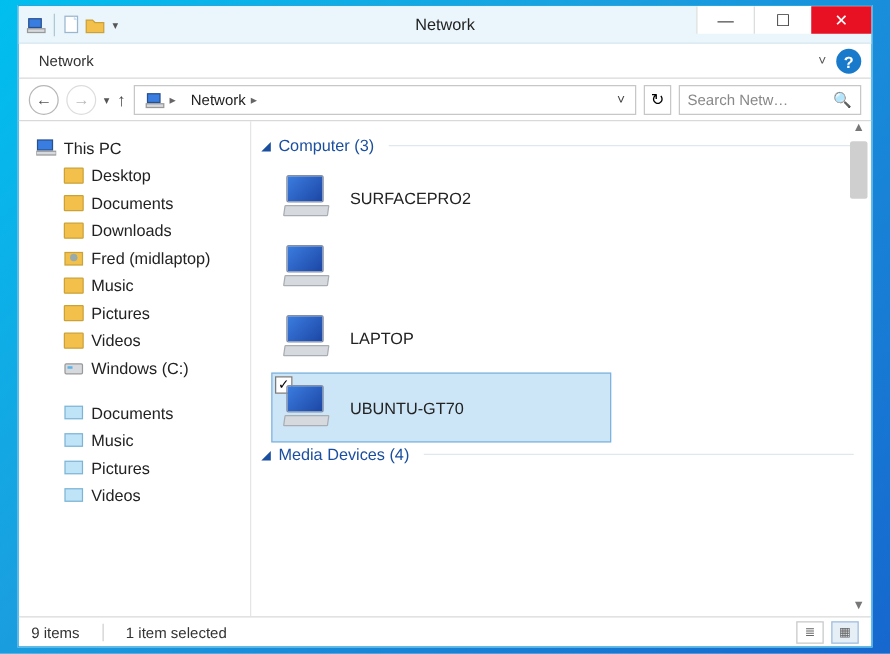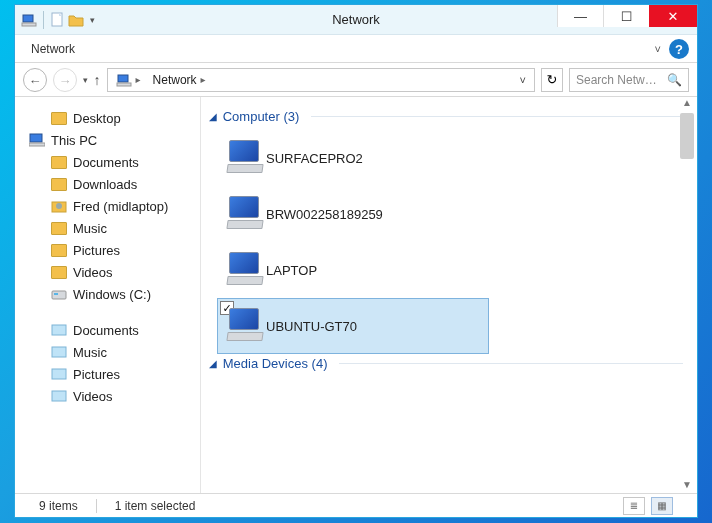--- a/index.html
+++ b/index.html
@@ -20,45 +20,45 @@
   .ribbon .chev { color:#555; font-size:11px; align-self:center; margin-right:4px; }
   .navbar { height:34px; border-bottom:1px solid #d9d9d9; display:flex; align-items:center; padding:0 8px; gap:6px; }
   .navbtn { width:24px; height:24px; border:1px solid #b7b7b7; border-radius:50%; display:flex; align-items:center; justify-content:center; color:#555; font-size:13px; }
   .navbtn.disabled { color:#bbb; border-color:#ddd; }
   .smallchev { font-size:9px; color:#555; }
   .breadcrumb { flex:1; height:24px; border:1px solid #c7c7c7; display:flex; align-items:center; padding:0 4px; gap:4px; font-size:12px; color:#222; background:#fff; }
   .breadcrumb .slot { padding:0 4px; display:flex; align-items:center; gap:4px; }
   .breadcrumb .bcchev { color:#666; font-size:10px; }
   .breadcrumb .right { margin-left:auto; display:flex; gap:6px; padding-right:4px; font-size:11px; color:#444; }
   .refresh { width:22px; height:24px; border:1px solid #c7c7c7; display:flex; align-items:center; justify-content:center; font-size:13px; }
-  .searchbox { width:120px; height:24px; border:1px solid #c7c7c7; display:flex; align-items:center; padding:0 6px; font-size:12px; color:#888; justify-content:space-between; }
+  .searchbox { width:146px; height:24px; border:1px solid #c7c7c7; display:flex; align-items:center; padding:0 6px; font-size:12px; color:#888; justify-content:space-between; }
   .body { flex:1; display:flex; min-height:0; }
   .sidebar { width:186px; border-right:1px solid #e5e5e5; padding:10px 4px 4px 14px; font-size:13px; color:#222; overflow:hidden; position:relative; }
   .node { display:flex; align-items:center; gap:6px; height:22px; }
   .node.child { padding-left:22px; }
   .node .ico { width:16px; height:16px; display:inline-flex; align-items:center; justify-content:center; }
   .folder-ico::before { content:""; display:block; width:14px; height:11px; background:#f3c04b; border:1px solid #caa238; border-radius:1px; }
   .group-gap { height:14px; }
   .content { flex:1; position:relative; overflow:hidden; padding:10px 14px 4px 8px; }
   .grouphdr { display:flex; align-items:center; gap:6px; font-size:13px; color:#1a4e9e; margin:2px 0 6px 0; }
   .grouphdr .tri { font-size:10px; color:#1a4e9e; }
   .grouphdr .line { flex:1; height:1px; background:#dfe7ef; margin-left:6px; }
   .items { padding-left:8px; }
-  .item { display:flex; align-items:center; height:56px; padding-left:6px; width:272px; border:1px solid transparent; position:relative; }
+  .item { display:flex; align-items:center; height:56px; gap:14px; padding-left:6px; width:272px; border:1px solid transparent; position:relative; }
   .item .label { font-size:13px; color:#222; }
   .item.selected { background:#cde6f7; border:1px solid #7eb3de; }
   .item .check { position:absolute; left:2px; top:2px; width:14px; height:14px; border:1px solid #7a7a7a; background:#fff; font-size:11px; line-height:12px; text-align:center; display:none; }
   .item.selected .check { display:block; }
   .comp-ico { width:42px; height:42px; position:relative; }
   .comp-ico .screen { position:absolute; left:5px; top:3px; width:30px; height:22px; background:linear-gradient(135deg,#3b7de0,#1c46a5); border:1px solid #818ea5; border-radius:2px; }
   .comp-ico .base { position:absolute; left:3px; top:27px; width:36px; height:9px; background:#d6d9dd; border:1px solid #a8adb3; border-radius:1px; transform:skewX(-8deg); }
   .vscroll { position:absolute; right:2px; top:0; bottom:0; width:16px; display:flex; flex-direction:column; align-items:center; }
   .vscroll .arrow { width:14px; height:14px; font-size:10px; color:#777; text-align:center; }
   .vscroll .thumb { width:14px; height:46px; background:#cfcfcf; border-radius:2px; margin-top:2px; }
-  .statusbar { height:24px; border-top:1px solid #d9d9d9; display:flex; align-items:center; font-size:12px; color:#333; padding:0 24px; gap:18px; }
+  .statusbar { height:24px; border-top:1px solid #d9d9d9; display:flex; align-items:center; font-size:12px; color:#333; padding:0 10px; gap:18px; }
   .statusbar .sdiv { width:1px; height:14px; background:#d0d0d0; }
   .statusbar .right { margin-left:auto; display:flex; gap:6px; }
   .viewbtn { width:22px; height:18px; border:1px solid #c7c7c7; background:#fff; font-size:10px; display:flex; align-items:center; justify-content:center; color:#666; }
   .viewbtn.active { background:#e6eef6; border-color:#9ebde0; }
   svg { display:block; }
 </style>
 </head>
 <body>
 
 <div class="window">
@@ -124,33 +124,33 @@
     <div class="refresh">↻</div>
     <div class="searchbox">
       <span>Search Netw…</span>
       <span style="font-size:12px;color:#888">🔍</span>
     </div>
   </div>
 
   <div class="body">
 
     <div class="sidebar">
-      <div class="node child">
-          <span class="ico folder-ico"></span>
-          <span>Desktop</span>
-        </div>
       <div class="node">
         <span class="ico">
             <svg width="16" height="16">
               <rect x="1" y="2" width="12" height="8" fill="#3a7de0" stroke="#27508f"></rect>
               <rect x="0" y="11" width="16" height="3" fill="#d6d9dd" stroke="#999"></rect>
             </svg>
           </span>
         <span>This PC</span>
       </div>
+      <div class="node child">
+          <span class="ico folder-ico"></span>
+          <span>Desktop</span>
+        </div>
       <div class="node child">
           <span class="ico folder-ico"></span>
           <span>Documents</span>
         </div>
       <div class="node child">
           <span class="ico folder-ico"></span>
           <span>Downloads</span>
         </div>
       <div class="node child">
           <span class="ico">
@@ -241,21 +241,20 @@
                 <span class="base"></span>
               </span>
       <span class="label">SURFACEPRO2</span>
             </div>
             <div class="item">
 
       <span class="comp-ico">
                 <span class="screen"></span>
                 <span class="base"></span>
               </span>
-      <span class="label">BRW002258189259</span>
             </div>
             <div class="item">
 
       <span class="comp-ico">
                 <span class="screen"></span>
                 <span class="base"></span>
               </span>
       <span class="label">LAPTOP</span>
             </div>
             <div class="item selected">

